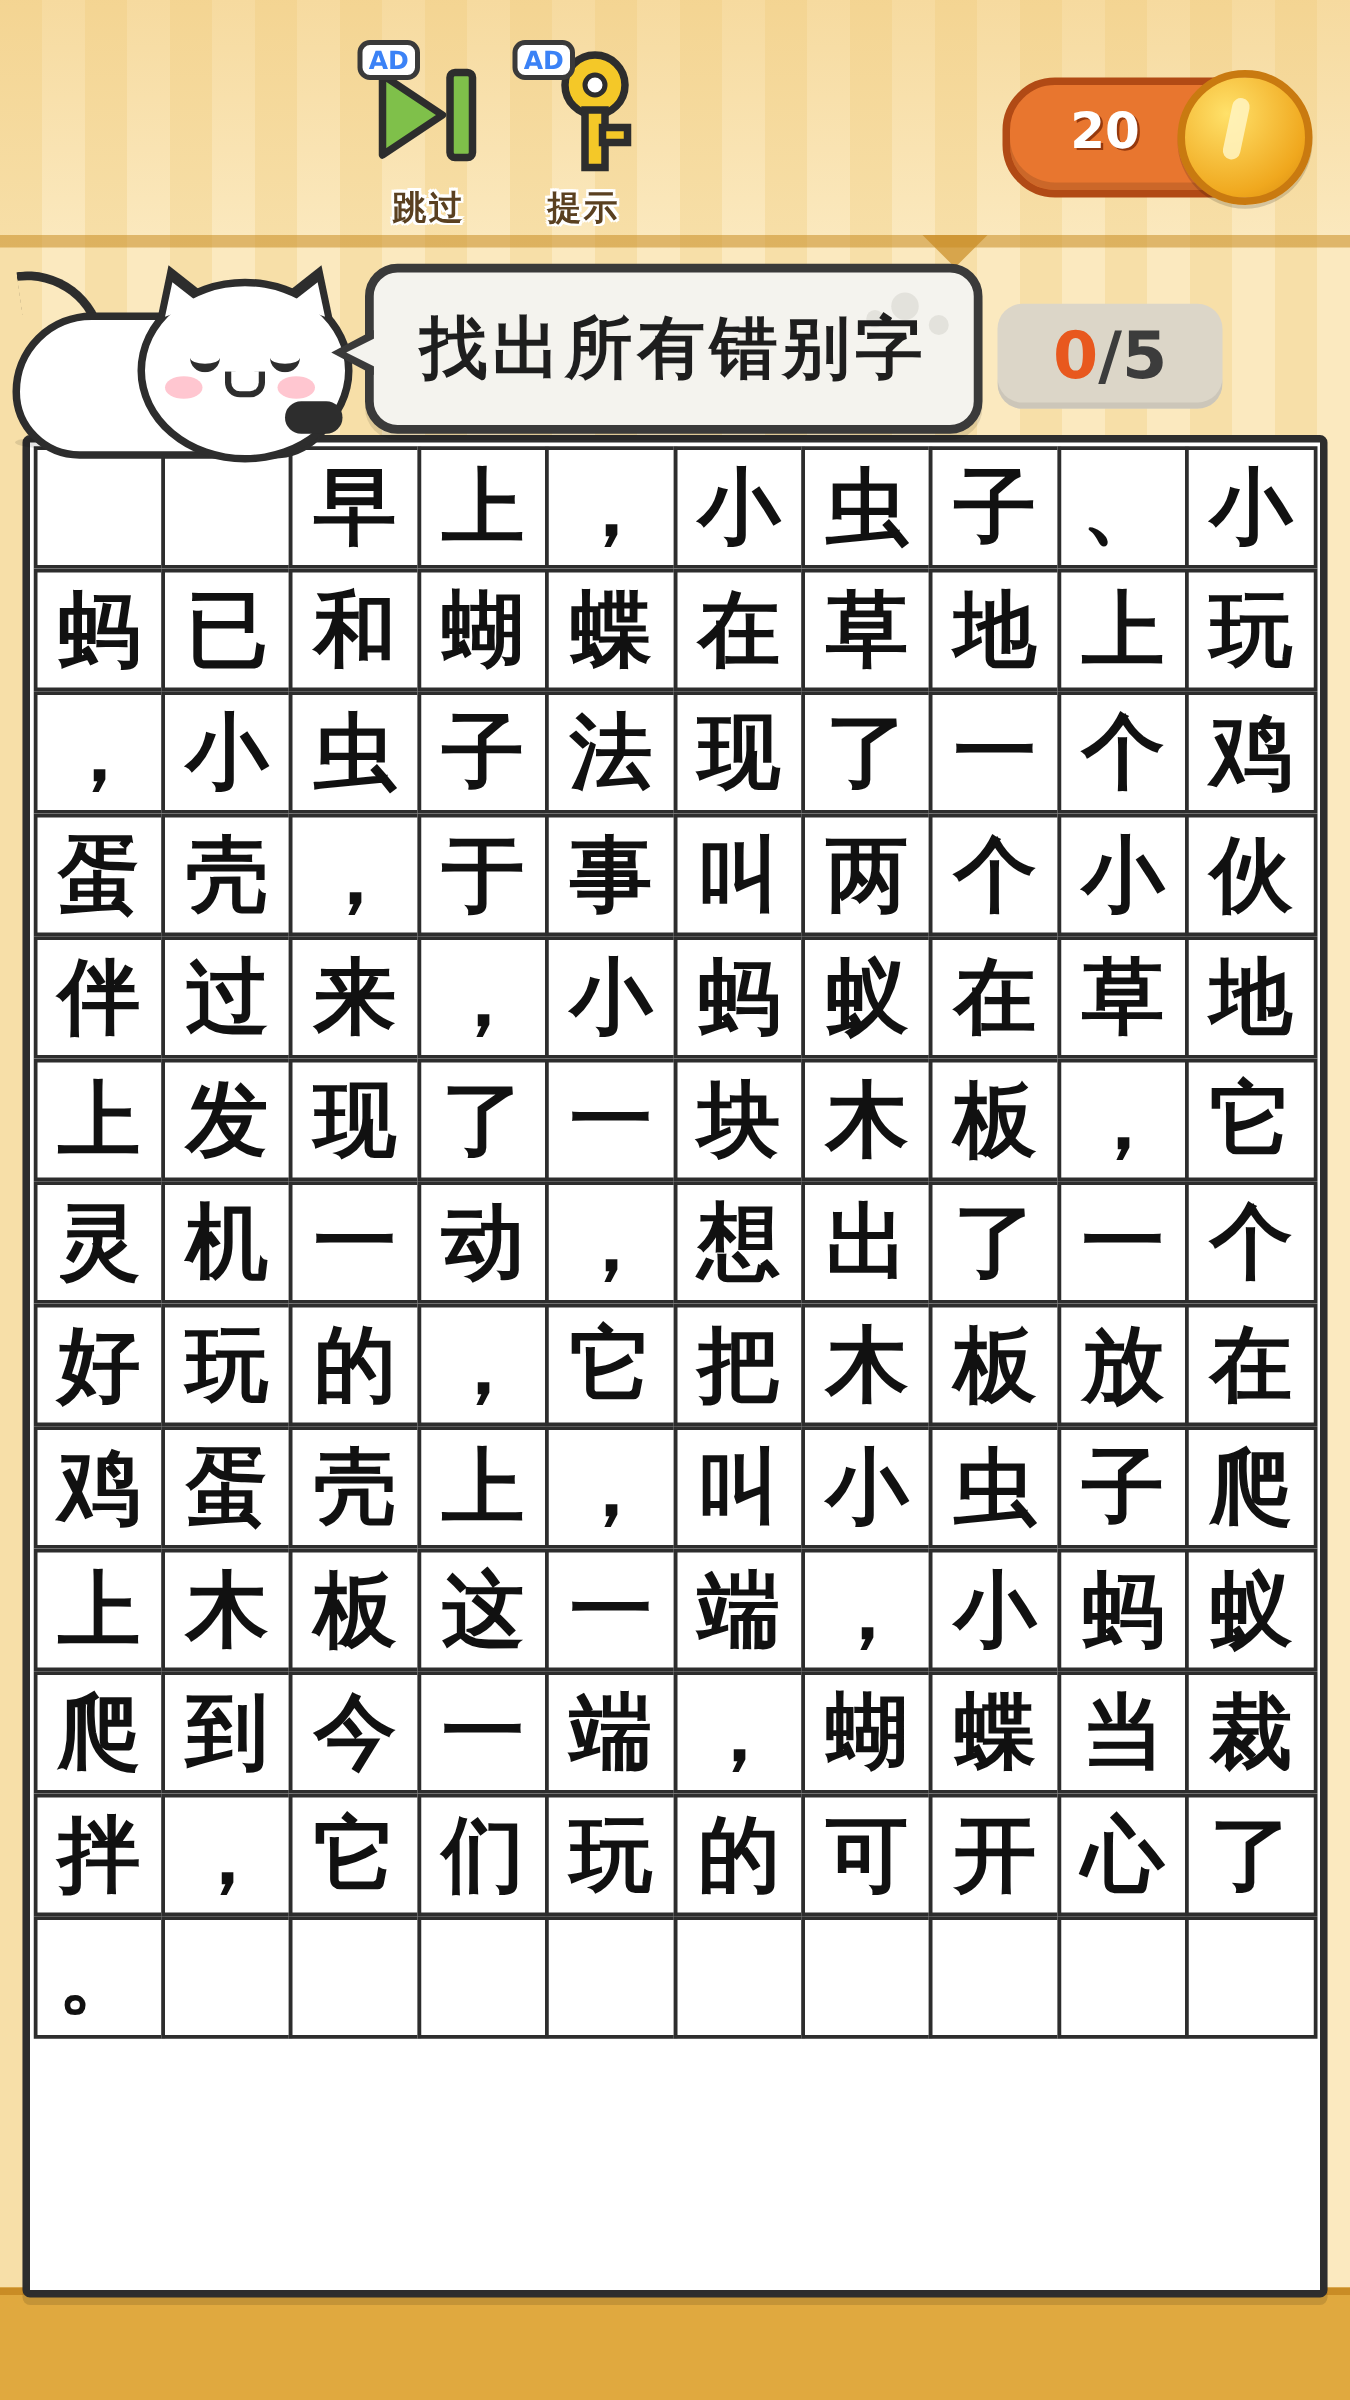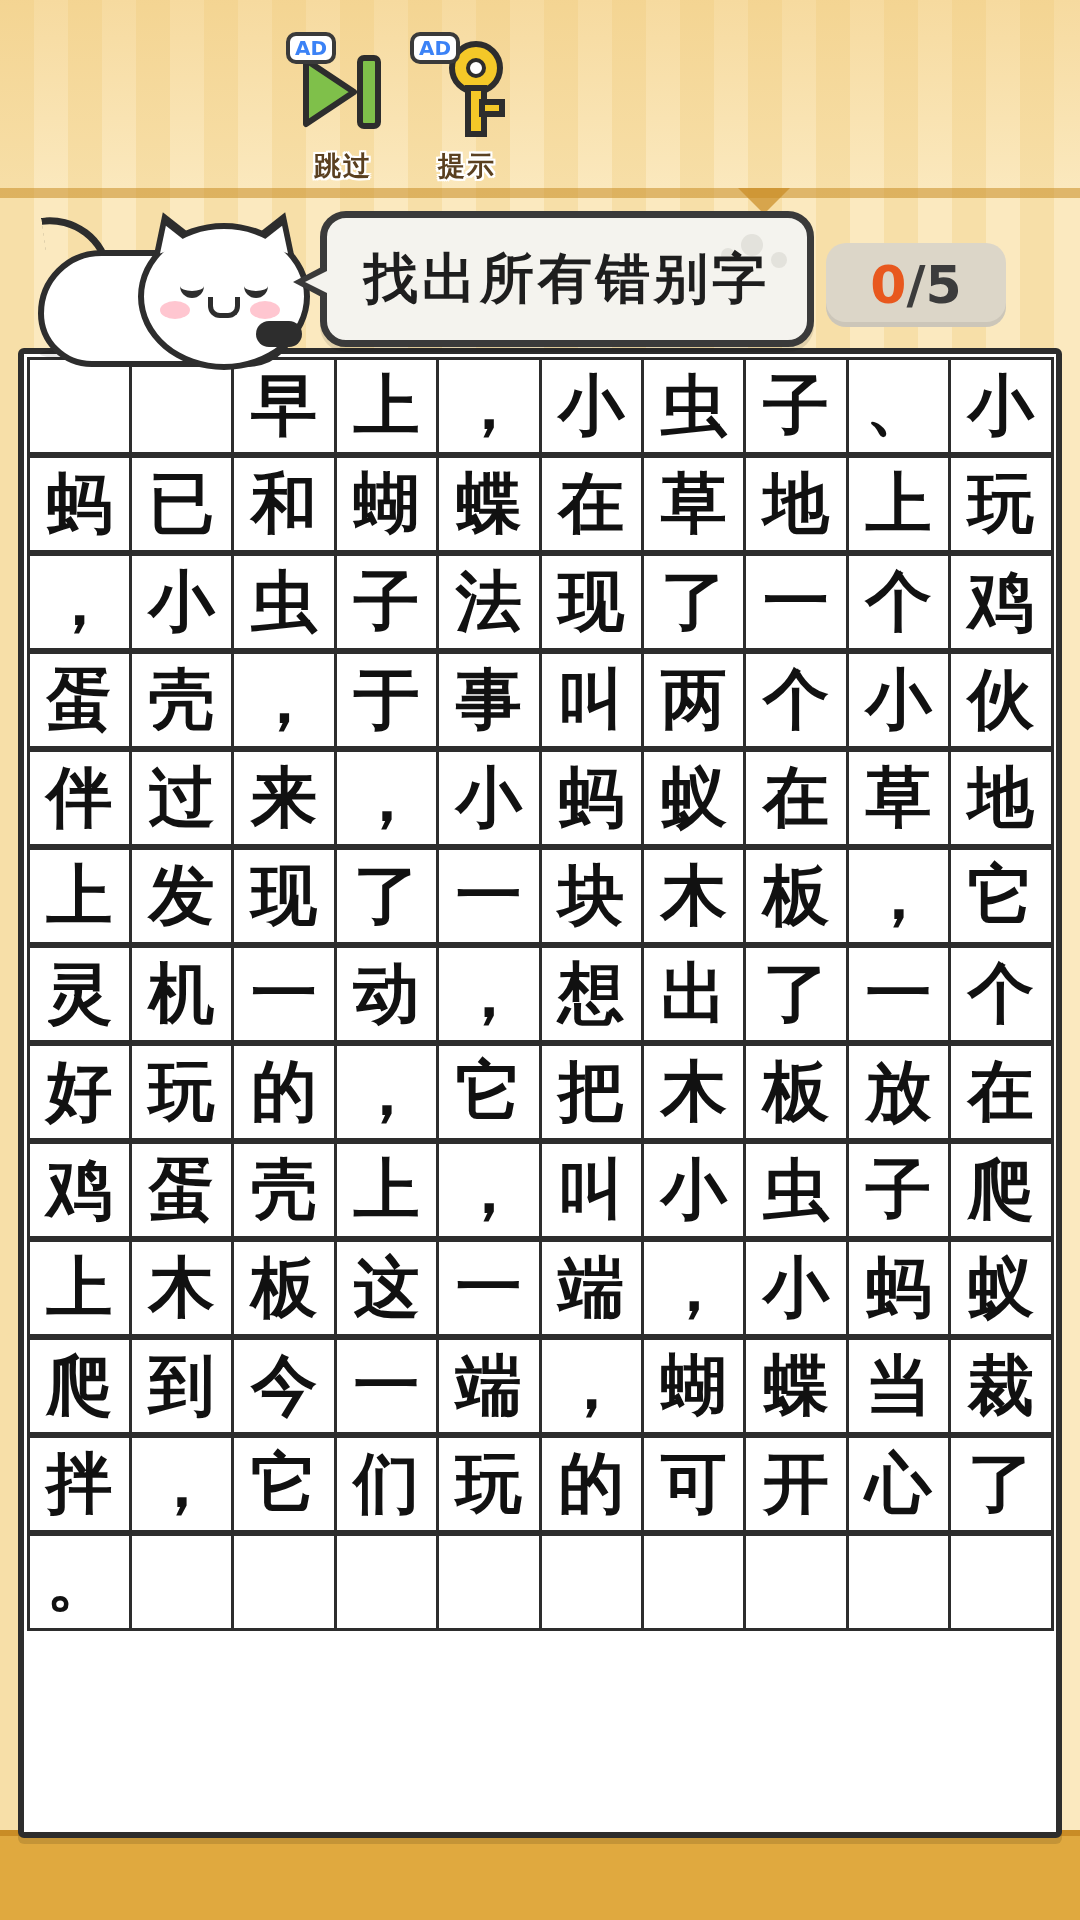--- a/index.html
+++ b/index.html
@@ -128,21 +128,20 @@
     transform: rotate(12deg);
     opacity: .85;
   }
 
   
   .catrow {
     position: absolute;
     top: 195px; left: 0;
     width: 996px; height: 175px;
     z-index: 6;
-    margin-left: 28px;
   }
   .cat {
     position: absolute;
     left: 0; top: 10px;
     width: 310px; height: 160px;
   }
   .cat-body {
     position: absolute;
     left: 10px; top: 45px;
     width: 250px; height: 105px;
@@ -400,20 +399,24 @@
       <svg width="150" height="108" viewBox="0 0 150 108">
         <circle cx="84" cy="38" r="24" fill="#f4c828" stroke="#2d2d2d" stroke-width="6"></circle>
         <circle cx="84" cy="38" r="8" fill="#ffffff" stroke="#2d2d2d" stroke-width="4"></circle>
         <rect x="76" y="58" width="16" height="46" fill="#f4c828" stroke="#2d2d2d" stroke-width="6"></rect>
         <rect x="90" y="72" width="20" height="12" fill="#f4c828" stroke="#2d2d2d" stroke-width="6"></rect>
       </svg>
     </div>
     <div class="cap">提示</div>
   </div>
 
+  <div class="coinbox">
+    <div class="count">20</div>
+    <div class="coin"></div>
+  </div>
 </div>
 
 <div class="catrow">
 
   <div class="cat">
     <div class="cat-shadow"></div>
     <div class="cat-tail"></div>
     <div class="cat-body"></div>
     <div class="cat-ear l"></div>
     <div class="cat-ear r"></div>

